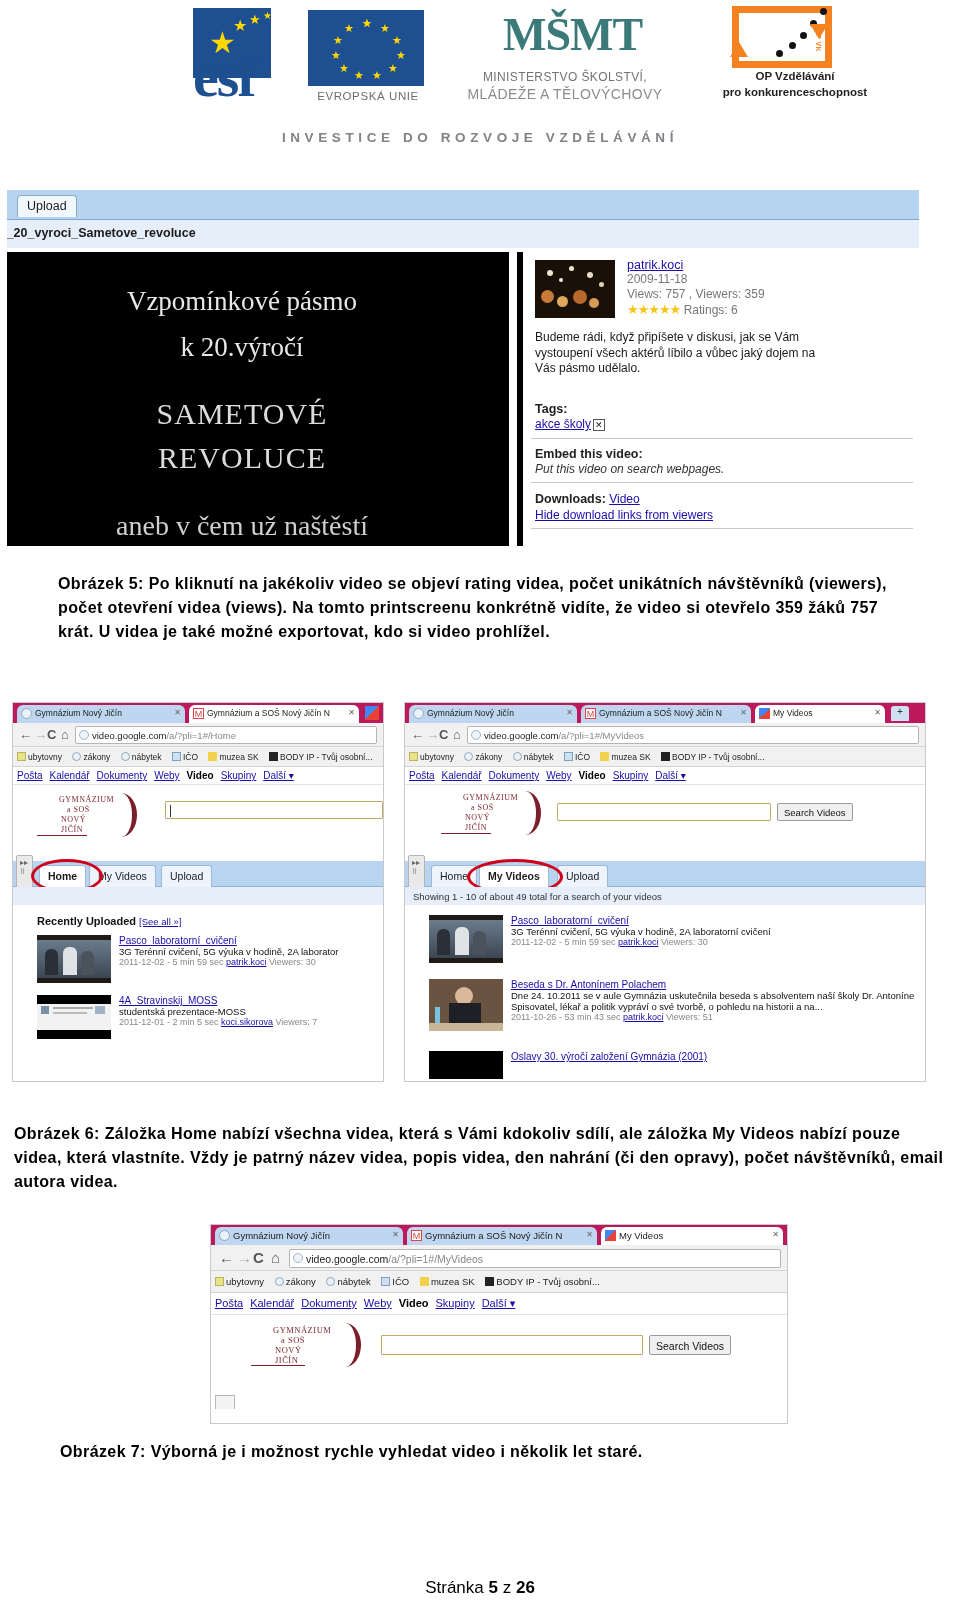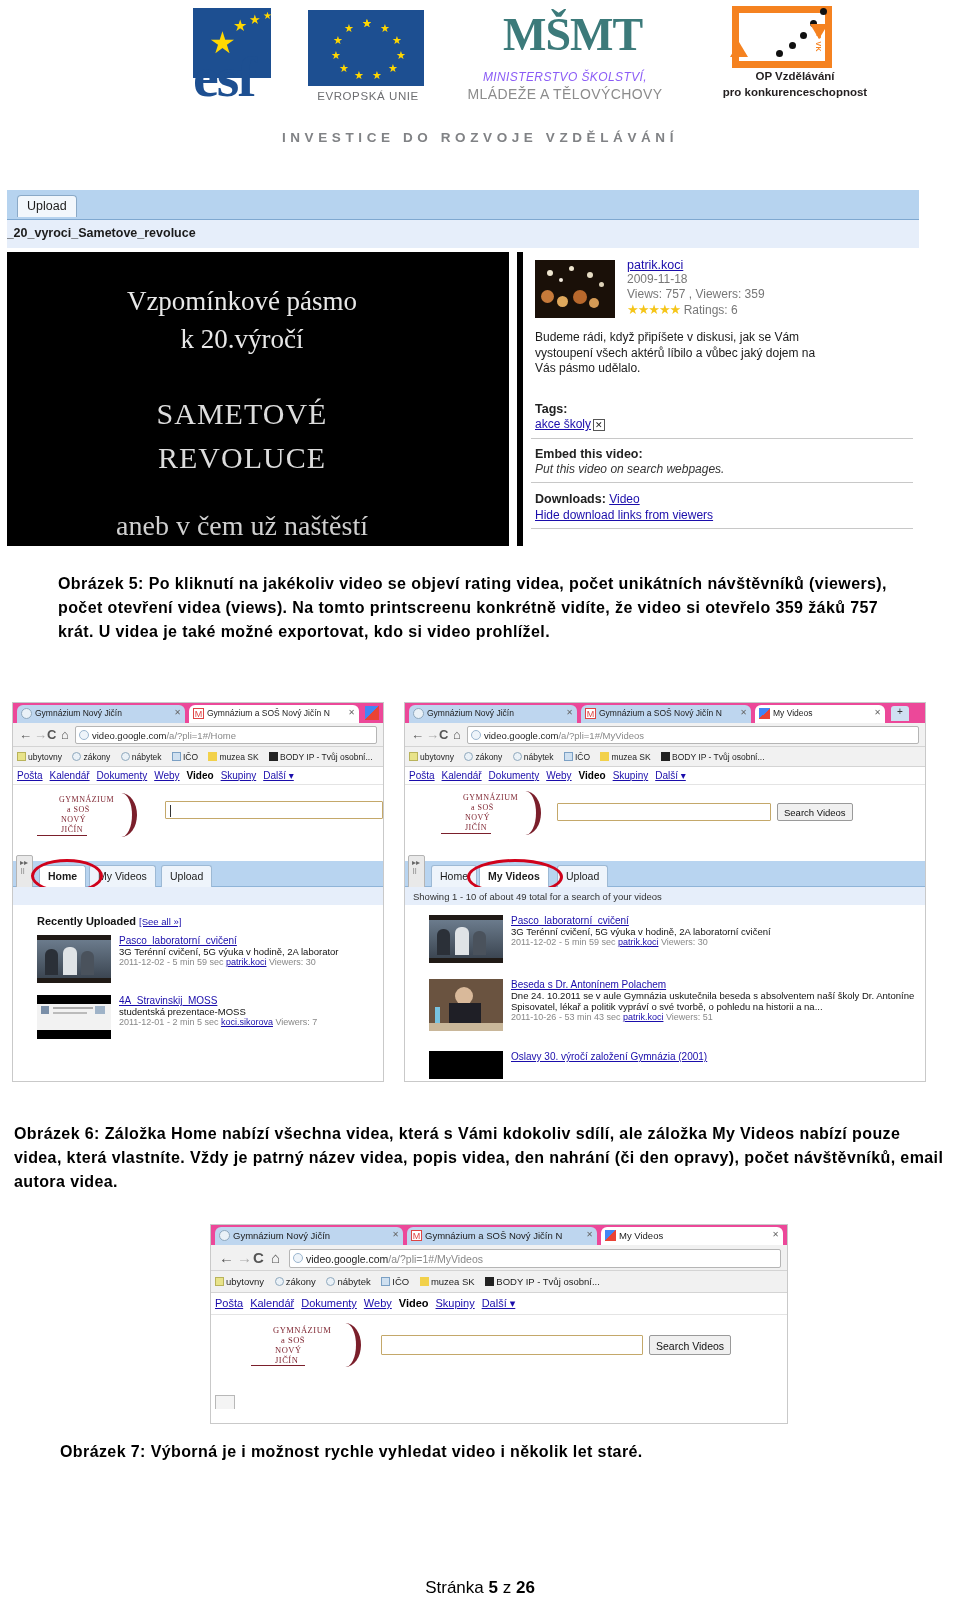--- a/index.html
+++ b/index.html
@@ -36,21 +36,21 @@
     position:absolute; left:0; top:80px; width:120px; text-align:center;
     font-size:11.5px; letter-spacing:0.6px; color:#6d6e71; font-weight:500;
   }
 
   .logo-msmt{ position:absolute; left:455px; top:8px; width:220px; height:100px; }
   .msmt-mark{
     position:absolute; left:48px; top:0px; width:130px; height:62px;
     font-family:"Liberation Serif", serif; color:#3c7a7a;
     font-size:46px; font-weight:bold; letter-spacing:-1px;
   }
-  .msmt-l1{ position:absolute; left:0; top:62px; width:220px; text-align:center; font-size:12px; color:#8b5cf6; letter-spacing:0.4px;font-style:italic;}
+  .msmt-l1{ position:absolute; left:0; top:62px; width:220px; text-align:center; font-size:12px; color:#737373; letter-spacing:0.4px;}
   .msmt-l2{ position:absolute; left:0; top:78px; width:220px; text-align:center; font-size:14px; color:#8c8c8c; letter-spacing:0.4px;}
 
   .logo-op{ position:absolute; left:700px; top:6px; width:190px; height:100px; }
   .op-box{ position:absolute; left:32px; top:0px; width:100px; height:62px; border:7px solid #f58220; }
   .op-dot{ position:absolute; width:7px; height:7px; background:#111; border-radius:50%; }
   .op-tri-l{ position:absolute; left:30px; top:36px; width:0;height:0;border-left:9px solid transparent;border-right:9px solid transparent;border-bottom:15px solid #f58220;}
   .op-tri-r{ position:absolute; left:110px; top:18px; width:0;height:0;border-left:9px solid transparent;border-right:9px solid transparent;border-top:15px solid #f58220;}
   .op-side{ position:absolute; left:122px; top:22px; font-size:7px; color:#f58220; font-weight:bold; transform:rotate(90deg); transform-origin:left top; letter-spacing:0.5px;}
   .op-l1{ position:absolute; left:0; top:64px; width:190px; text-align:center; font-size:11.5px; font-weight:bold; color:#231f20;}
   .op-l2{ position:absolute; left:0; top:80px; width:190px; text-align:center; font-size:11.5px; font-weight:bold; color:#231f20;}
@@ -134,21 +134,21 @@
     position:absolute; text-align:left;
     font-family:"Liberation Sans", sans-serif;
     font-weight:bold; font-size:16px; line-height:24px;
     letter-spacing:0.4px; color:#000;
   }
 
   
   .browser{ position:absolute; background:#fff; overflow:hidden; }
   .bw-tabstrip{
     position:absolute; left:0; top:0; right:0; height:28px;
-    background:#ec4899;
+    background:#be185d;
   }
   .bw-tab{
     position:absolute; top:2px; height:18px;
     background:#bed6ef; border-radius:6px 6px 0 0;
     font-size:8.5px; color:#1b1b1b; padding:3px 6px 0 18px;
     white-space:nowrap; overflow:hidden;
   }
   .bw-tab.active{ background:#fff; }
   .bw-tabicon{ position:absolute; left:4px; top:3px; width:11px; height:11px; }
   .bw-tabx{ position:absolute; right:4px; top:3px; font-size:8px; color:#666; }
@@ -294,21 +294,21 @@
   </div>
 
   <div class="f5-filebar">
     <span class="f5-filename">o_20_vyroci_Sametove_revoluce</span>
   </div>
 
   <div class="f5-body">
 
     <div class="f5-video">
       <div class="f5-vtitle">Vzpomínkové pásmo</div>
-      <div class="f5-vtitle" style="top:68px;">k 20.výročí</div>
+      <div class="f5-vtitle" style="top:76px;">k 20.výročí</div>
       <div class="f5-vbig">SAMETOVÉ</div>
       <div class="f5-vbig" style="top:184px;">REVOLUCE</div>
       <div class="f5-vbottom">aneb v čem už naštěstí</div>
     </div>
 
     <div class="f5-meta">
 
       <div class="f5-thumb">
         <span class="sp" style="left:6px;top:30px;width:13px;height:13px;background:#c77a3a;"></span>
         <span class="sp" style="left:22px;top:36px;width:11px;height:11px;background:#e0a85c;"></span>

